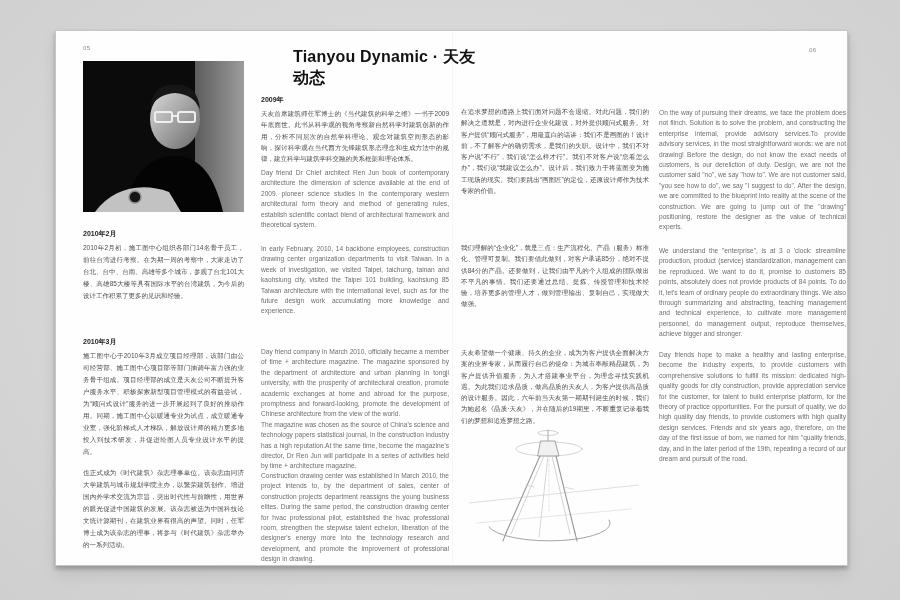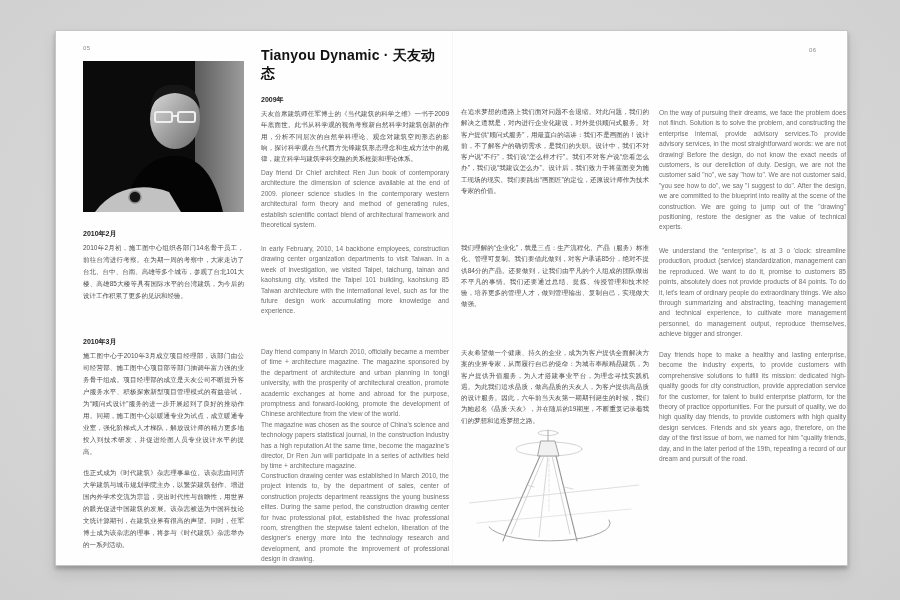--- a/index.html
+++ b/index.html
@@ -14,21 +14,21 @@
     background:#fefefe;
     border:1px solid #c6c6c6;
     box-shadow: 0 3px 4px rgba(0,0,0,0.22), 0 8px 14px rgba(0,0,0,0.10);
   }
   .spread::after {
     content:""; position:absolute; left:396px; top:0; width:1px; height:100%;
     background:rgba(0,0,0,0.03);
   }
   .abs { position:absolute; }
   .pagenum { font-size:6px; color:#8a8a8a; letter-spacing:0.5px; }
-  .title { font-size:14px; font-weight:bold; color:#121212; letter-spacing:0.2px; }
+  .title { font-size:16px; font-weight:bold; color:#121212; letter-spacing:0.2px;margin-left:32px; }
   .h { font-size:7px; font-weight:bold; color:#1c1c1c; }
   .zh { font-size:6.5px; line-height:12px; color:#4c4c4c; text-align:justify; }
   .en { font-size:6.6px; line-height:10.4px; color:#6e6e6e; text-align:justify; }
   .en p + p { margin-top:0; }
   .c1 { left:27px; width:161px; }
   .c2 { left:205px; width:188px; }
   .c3 { left:405px; width:188px; }
   .c4 { left:603px; width:187px; }
   svg { display:block; }
 </style>

